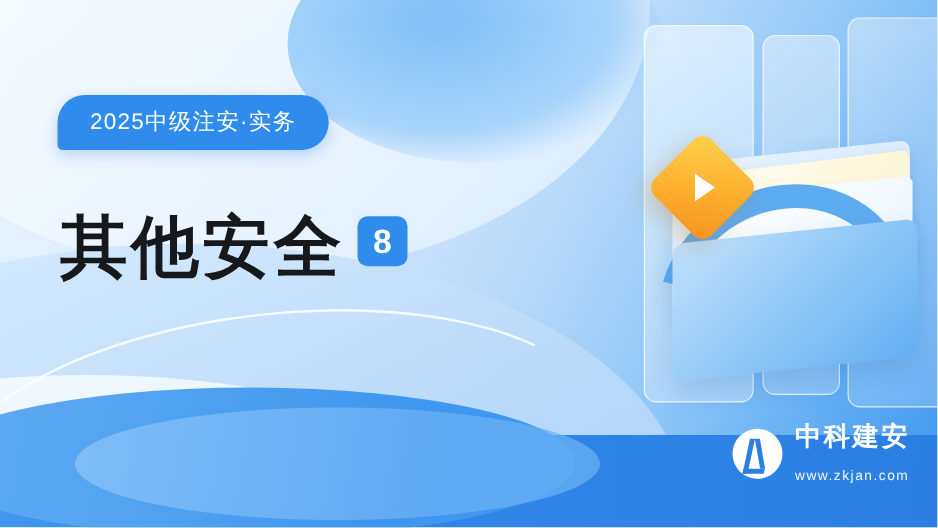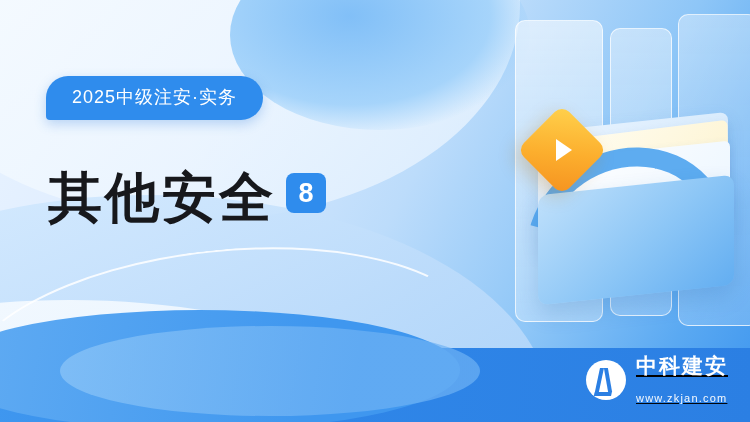--- a/index.html
+++ b/index.html
@@ -278,25 +278,24 @@
     font-weight: bold;
     letter-spacing: 0;
     position: relative;
     z-index: 2;
   }
 
   
   .logo {
     position: absolute;
     right: 22px;
-    bottom: 18px;
+    bottom: 35px;
     display: flex;
     align-items: center;
     gap: 10px;
-    text-decoration: underline;
   }
   .logo-mark {
     width: 40px;
     height: 40px;
     border-radius: 50%;
     background: #ffffff;
     position: relative;
     flex: 0 0 auto;
   }
   .logo-mark::before {

